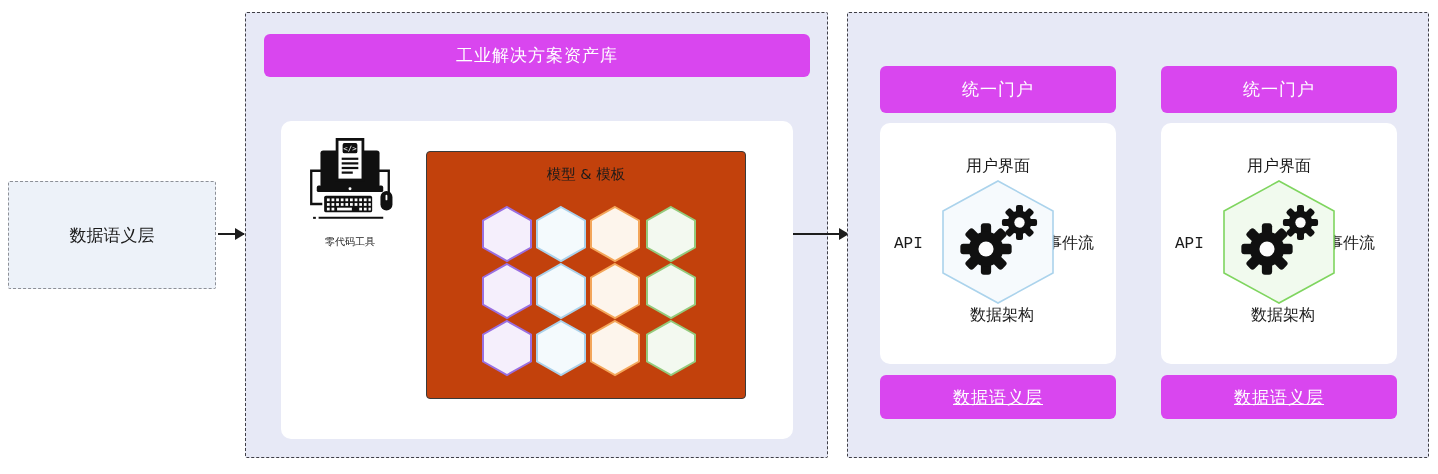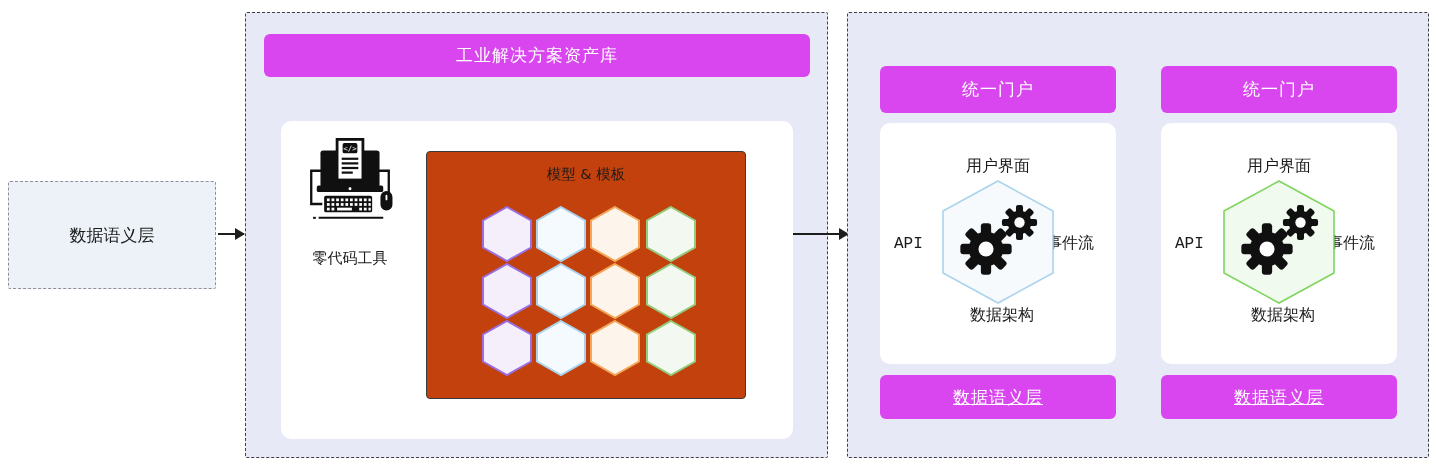--- a/index.html
+++ b/index.html
@@ -27,21 +27,21 @@
 
   .bar { background:#d946ef; color:#ffffff; border-radius:6px;
     display:flex; align-items:center; justify-content:center;
     font-size:17px; letter-spacing:1px; }
   .mid-header { left:18px; top:21px; width:546px; height:43px; }
 
   .mid-card { left:35px; top:108px; width:512px; height:318px;
     background:#ffffff; border-radius:10px; }
 
   .tool-block { left:8px; top:16px; width:122px; text-align:center; }
-  .tool-label { margin-top:22px; font-size:15px; }
+  .tool-label { margin-top:8px; font-size:10px; }
 
   .models-box { left:145px; top:30px; width:320px; height:248px;
     background:#c2410c; border:1px solid #3a3a3a; border-radius:4px; }
   .models-title { position:absolute; top:13px; width:100%; text-align:center; font-size:14.5px; }
 
   
   .portal-col { flex:1; display:flex; flex-direction:column; gap:10px; }
   .portal-header { height:47px; flex:none; }
   .portal-footer { height:44px; flex:none; margin-top:1px;text-decoration:underline; }
   .portal-card { flex:1; background:#ffffff; border-radius:10px; position:relative; }

